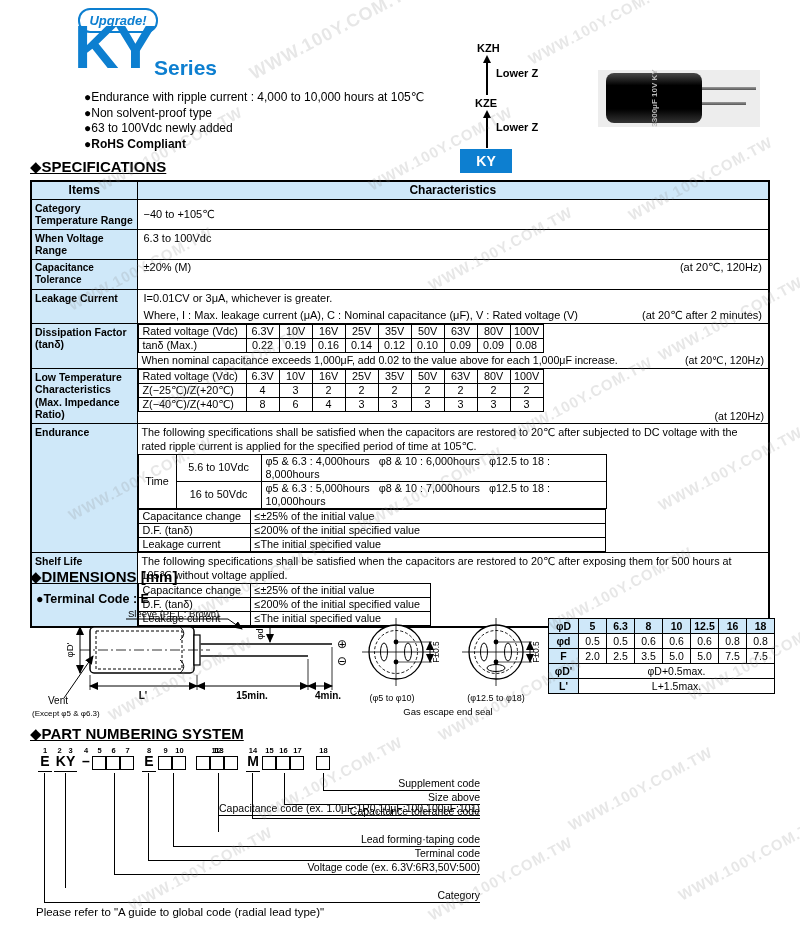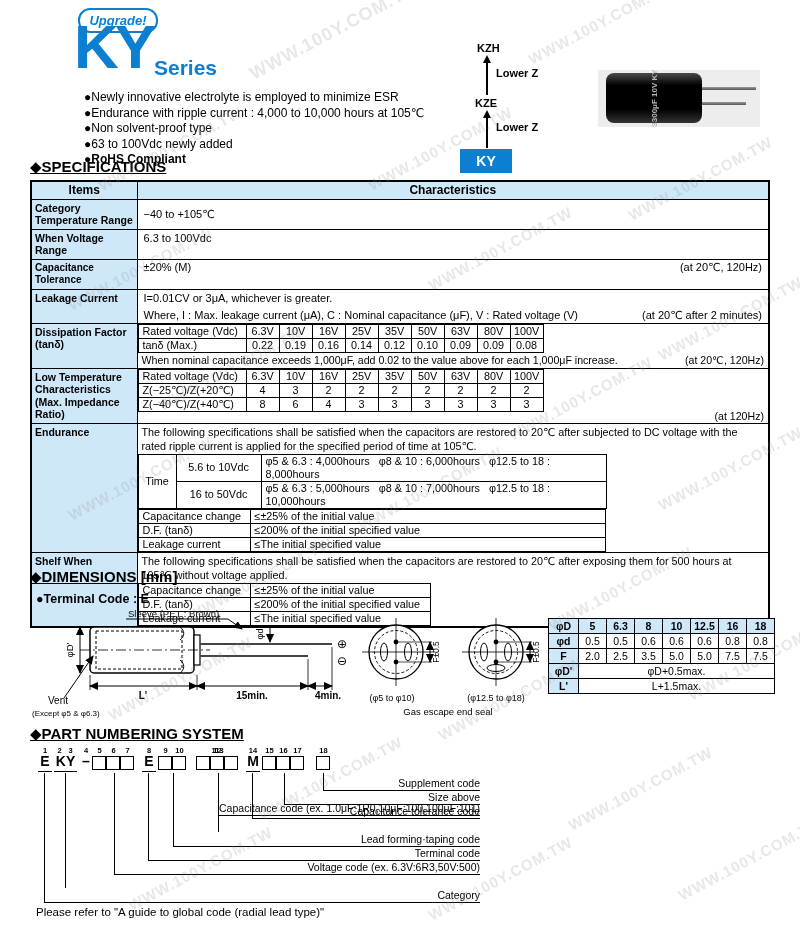--- a/index.html
+++ b/index.html
@@ -99,21 +99,20 @@
     <span class="wm" style="left:560px;top:780px">WWW.100Y.COM.TW</span>
     <span class="wm" style="left:120px;top:860px">WWW.100Y.COM.TW</span>
     <span class="wm" style="left:420px;top:870px">WWW.100Y.COM.TW</span>
     <span class="wm" style="left:670px;top:850px">WWW.100Y.COM.TW</span>
   </div>
 
   <div class="badge z">Upgrade!</div>
   <div class="ky-logo z">KY</div>
   <div class="series-suffix z">Series</div>
   <div class="features z">
-    <div>●Newly innovative electrolyte is employed to minimize ESR</div>
     <div>●Endurance with ripple current : 4,000 to 10,000 hours at 105℃</div>
     <div>●Non solvent-proof type</div>
     <div>●63 to 100Vdc newly added</div>
     <div>●RoHS Compliant</div>
   </div>
 
   <div class="z">
     <span class="h-lbl" style="left:477px;top:42px;position:absolute">KZH</span>
     <span class="tri-up" style="left:483px;top:55px"></span>
     <span class="h-line" style="left:486px;top:62px;height:33px"></span>
@@ -318,21 +317,21 @@
           </tr>
           <tr>
             <td>Leakage current</td>
             <td>≤The initial specified value</td>
           </tr>
         </tbody>
             </table>
       </td>
     </tr>
     <tr style="height:72px">
-      <td class="item-cell">Shelf When</td>
+      <td class="item-cell">Shelf Life</td>
       <td class="nopad">
         <div class="desc">The following specifications shall be satisfied when the capacitors are restored to 20℃ after exposing them for 500 hours at 105℃ without voltage applied.</div>
         <table class="inner">
           <colgroup>
                 <col style="width:112px">
                 <col style="width:180px">
               </colgroup>
           <tbody>
                 <tr>
             <td>Capacitance change</td>

